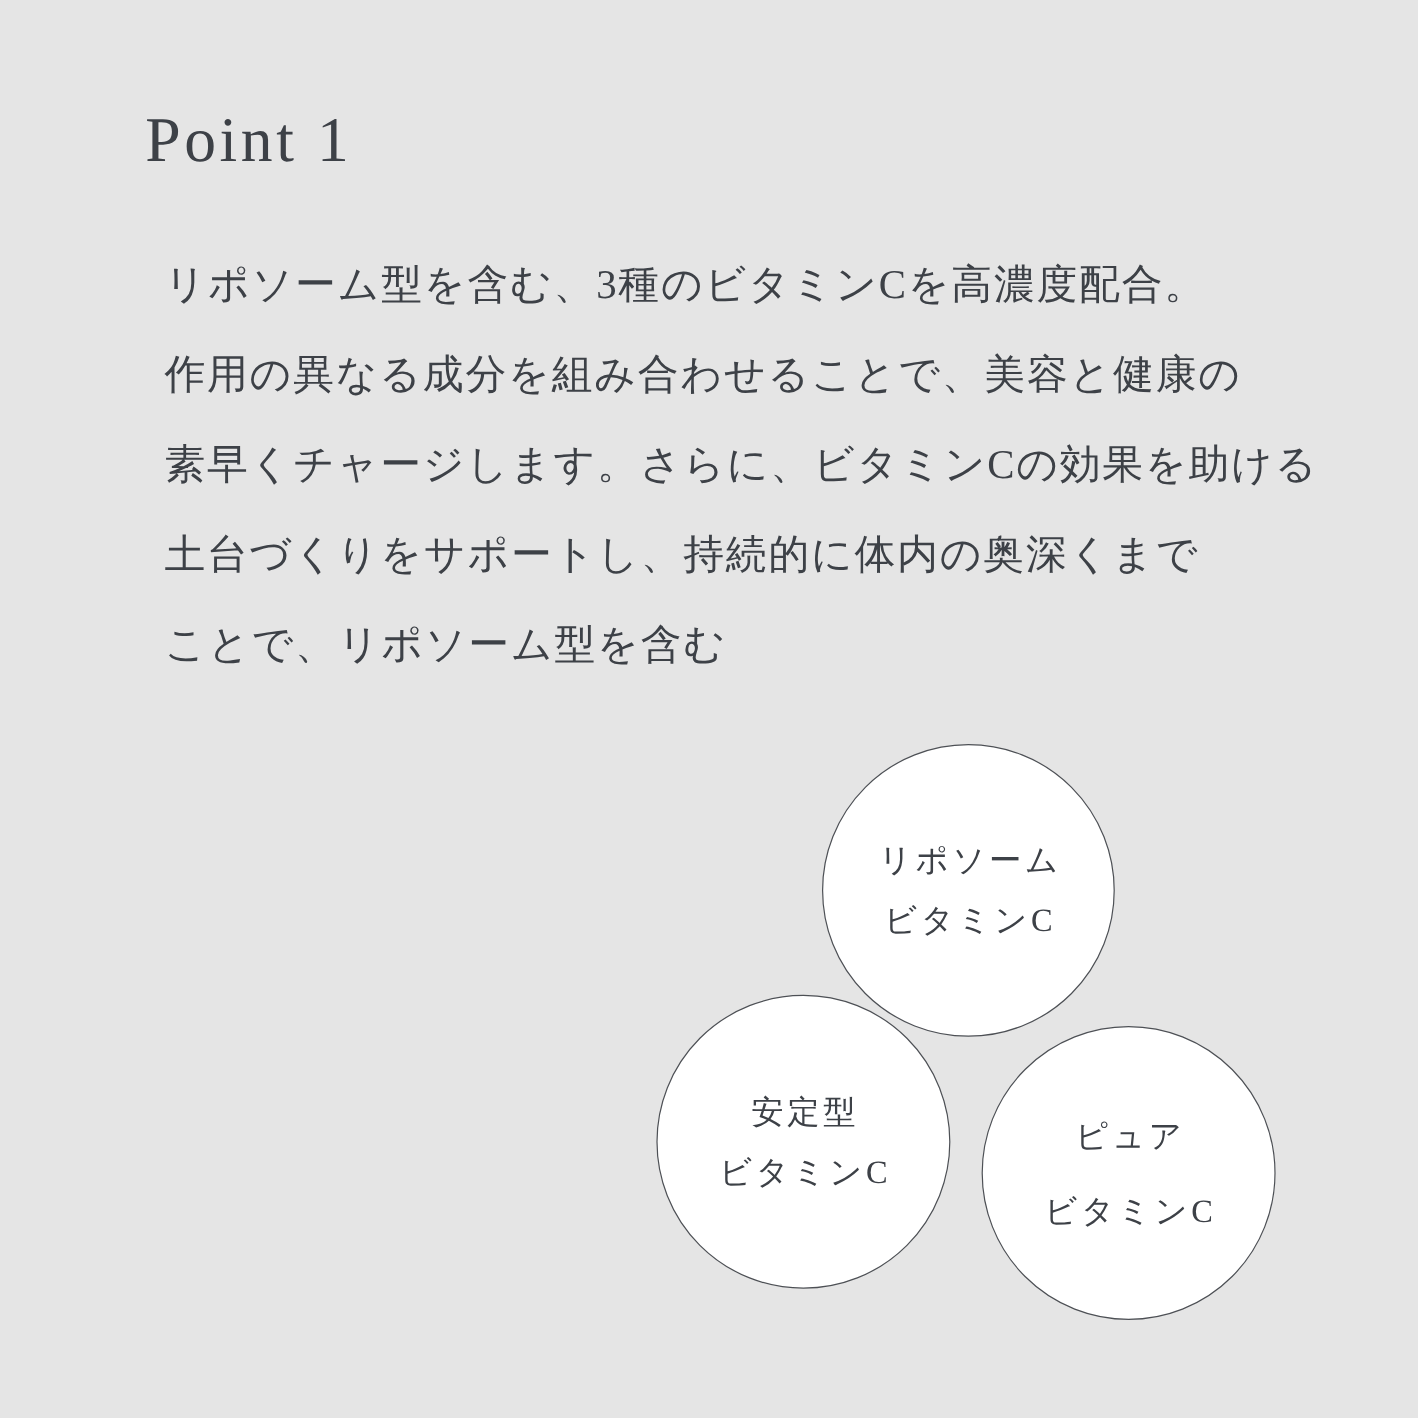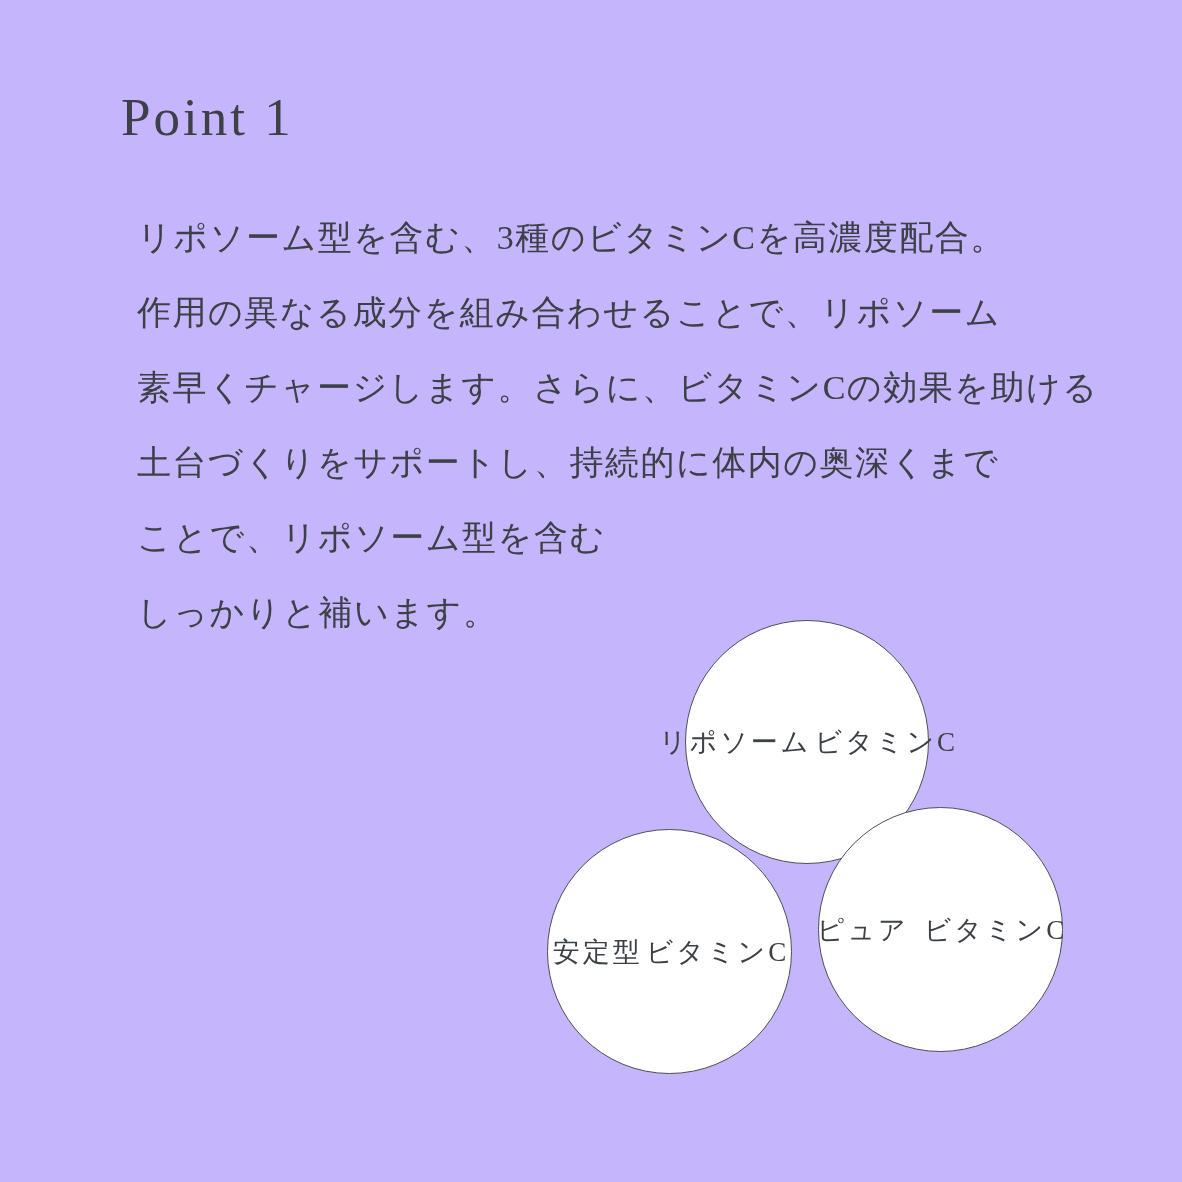--- a/index.html
+++ b/index.html
@@ -4,21 +4,21 @@
 <style>
   html, body {
     margin: 0;
     padding: 0;
     background: #ffffff;
   }
   .canvas {
     position: relative;
     width: 1182px;
     height: 1182px;
-    background: #c4b5fd;
+    background: #e5e5e5;
     overflow: hidden;
     font-family: "Liberation Serif", "DejaVu Serif", serif;
     color: #3d4147;
   }
   .heading {
     position: absolute;
     left: 121px;
     top: 86px;
     font-size: 53px;
     line-height: 1.2;
@@ -39,40 +39,40 @@
   .paragraph .line {
     white-space: nowrap;
   }
   .circle {
     position: absolute;
     box-sizing: border-box;
     border: 1px solid #4d5055;
     border-radius: 50%;
     background: #ffffff;
     display: flex;
-    flex-direction: row;
+    flex-direction: column;
     align-items: center;
     justify-content: center;
     text-align: center;
   }
   .circle-top {
     left: 685px;
     top: 620px;
     width: 244px;
     height: 244px;
   }
   .circle-bottom-left {
     left: 547px;
     top: 829px;
     width: 245px;
     height: 245px;
   }
   .circle-bottom-right {
     left: 818px;
-    top: 807px;
+    top: 855px;
     width: 245px;
     height: 245px;
     gap: 12px;
   }
   .circle .label-line {
     font-size: 27px;
     line-height: 50px;
     letter-spacing: 3px;
     padding-left: 3px; 
     color: #3d4147;
@@ -81,25 +81,24 @@
 </style>
 </head>
 <body>
 
 <div class="canvas">
 
   <div class="heading">Point 1</div>
 
   <div class="paragraph">
     <div class="line">リポソーム型を含む、3種のビタミンCを高濃度配合。</div>
-    <div class="line">作用の異なる成分を組み合わせることで、リポソーム</div>
+    <div class="line">作用の異なる成分を組み合わせることで、美容と健康の</div>
     <div class="line">素早くチャージします。さらに、ビタミンCの効果を助ける</div>
     <div class="line">土台づくりをサポートし、持続的に体内の奥深くまで</div>
     <div class="line">ことで、リポソーム型を含む</div>
-    <div class="line">しっかりと補います。</div>
   </div>
 
   <div class="diagram">
 
     <div class="circle circle-top">
       <div class="label-line">リポソーム</div>
       <div class="label-line">ビタミンC</div>
     </div>
 
     <div class="circle circle-bottom-left">

